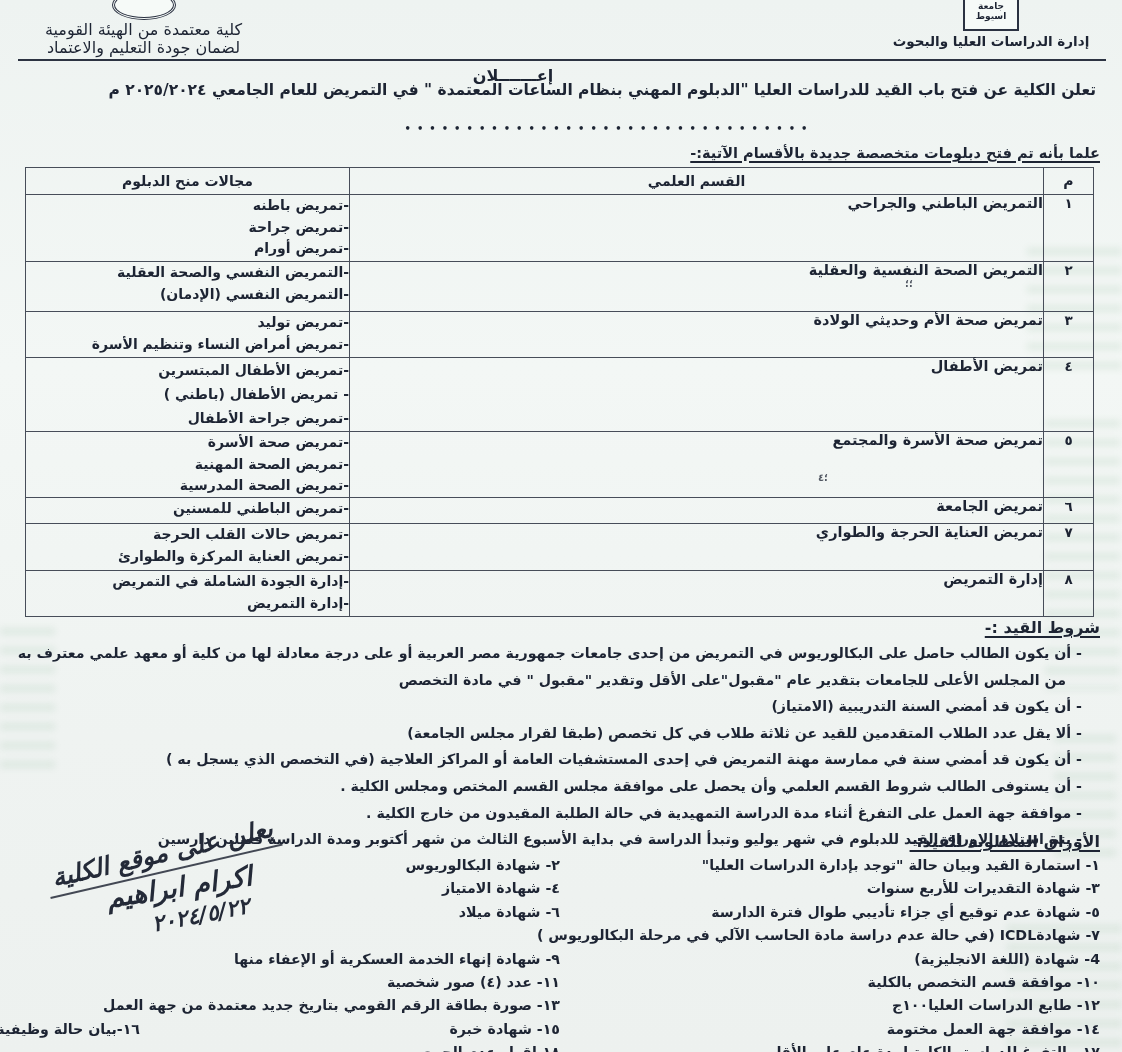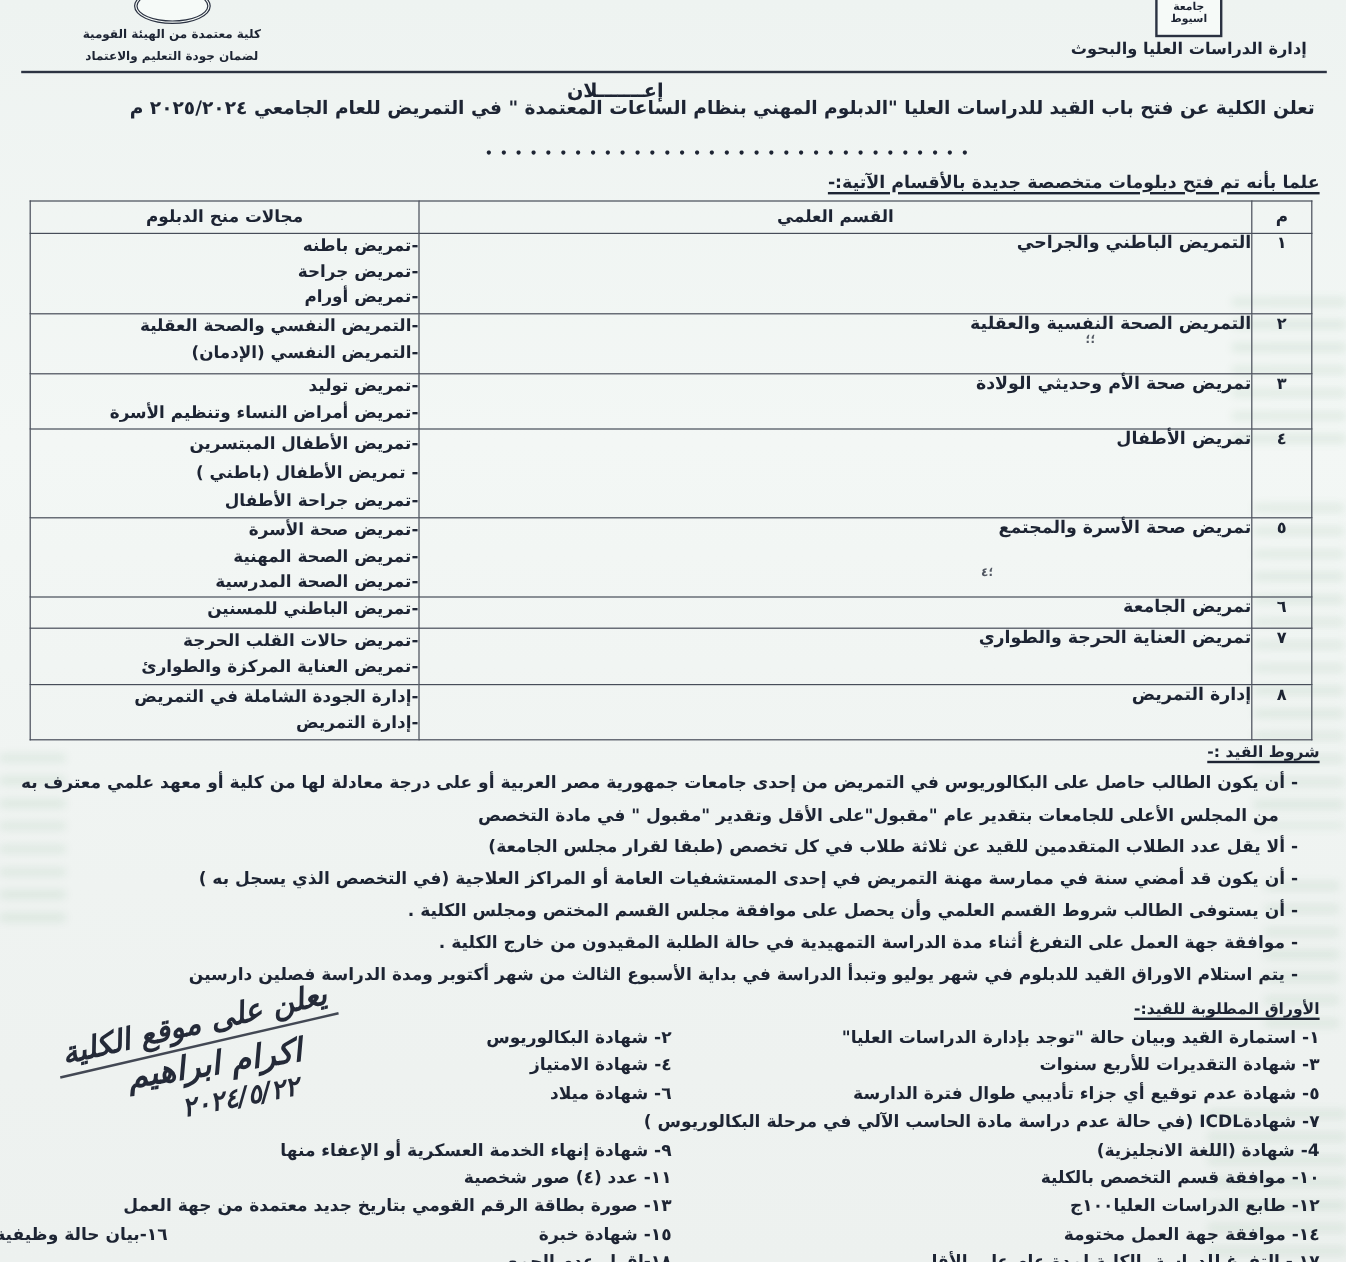--- a/index.html
+++ b/index.html
@@ -19,21 +19,21 @@
     border:2.5px solid #2b3242;display:flex;flex-direction:column;align-items:center;justify-content:center;
     background:#f6faf8;
   }
   .uni-logo span{display:block;font-size:9px;line-height:10px;font-weight:700;letter-spacing:1px;}
   .hdr-right-title{font-size:13.5px;font-weight:700;white-space:nowrap;}
   .hdr-left{position:absolute;top:0;left:26px;width:235px;text-align:center;}
   .seal{
     position:relative;margin:-10px auto 1px auto;width:58px;height:24px;
     border:3px double #2b3242;border-radius:50%;background:#f6faf8;
   }
-  .hdr-left-lines{font-size:10px;line-height:18px;font-weight:700;white-space:nowrap;}
+  .hdr-left-lines{font-size:16px;line-height:18px;font-weight:400;white-space:nowrap;}
   .rule{position:absolute;top:59px;left:18px;right:16px;height:2px;background:#2c3342;}
   
   .title{position:absolute;top:66px;left:0;right:0;text-align:center;font-size:16px;font-weight:700;transform:translateX(-48px);}
   .announce{position:absolute;top:81px;right:26px;left:10px;font-size:15.5px;font-weight:700;white-space:nowrap;text-align:right;}
   .dots{position:absolute;top:123px;left:0;right:0;text-align:center;font-size:10px;letter-spacing:6px;font-weight:700;transform:translateX(48px);}
   .subhead{position:absolute;top:145px;right:22px;font-size:14.5px;font-weight:700;
     text-decoration:underline;text-underline-offset:3px;text-decoration-thickness:1.5px;}
   
   table.depts{position:absolute;top:167px;right:28px;width:1068px;border-collapse:collapse;table-layout:fixed;}
   table.depts col.c-no{width:50px;} table.depts col.c-dept{width:694px;} table.depts col.c-fields{width:324px;}
@@ -41,21 +41,21 @@
   table.depts th{height:26px;font-size:14px;font-weight:700;text-align:center;}
   td.no{text-align:center;vertical-align:top;font-size:13.5px;font-weight:700;padding-top:4px;}
   td.dept{vertical-align:top;text-align:right;padding:3px 10px 0 4px;font-size:14.5px;font-weight:700;}
   td.fields{vertical-align:top;text-align:right;padding:2px 42px 0 4px;font-size:14px;font-weight:700;}
   td.fields div{line-height:21.5px;white-space:nowrap;}
   .dnote{font-size:10px;opacity:.75;font-weight:700;}
   .r0{height:67px;} .r1{height:50px;} .r2{height:46px;} .r3{height:74px;}
   .r4{height:66px;} .r5{height:26px;} .r6{height:47px;} .r7{height:46px;}
   
   .conditions{position:absolute;top:616px;right:22px;left:12px;}
-  .sec-head{font-size:13px;font-weight:700;text-decoration:underline;text-underline-offset:3px;text-decoration-thickness:1.5px;line-height:24px;}
+  .sec-head{font-size:16px;font-weight:700;text-decoration:underline;text-underline-offset:3px;text-decoration-thickness:1.5px;line-height:24px;}
   .cond-line{font-size:14.2px;font-weight:700;line-height:26.6px;padding-right:18px;white-space:nowrap;}
   .cond-line.cont{padding-right:34px;}
   
   .documents{position:absolute;top:830px;right:22px;left:12px;}
   .doc-row{display:grid;grid-template-columns:540px 420px 1fr;line-height:23.4px;}
   .doc-cell{font-size:14.2px;font-weight:700;white-space:nowrap;}
   
   .handwriting{
     position:absolute;left:14px;top:838px;width:310px;
     transform:rotate(-11deg);
@@ -192,20 +192,21 @@
           <div>-إدارة التمريض</div>
         </td>
       </tr>
     </tbody>
   </table>
 
   <div class="conditions">
     <div class="sec-head">شروط القيد :-</div>
     <div class="cond-line">- أن يكون الطالب حاصل على البكالوريوس في التمريض من إحدى جامعات جمهورية مصر العربية أو على درجة معادلة لها من كلية أو معهد علمي معترف به</div>
     <div class="cond-line cont">من المجلس الأعلى للجامعات  بتقدير عام "مقبول"على الأقل وتقدير "مقبول " في مادة التخصص</div>
+    <div class="cond-line">- أن يكون قد أمضي السنة التدريبية (الامتياز)</div>
     <div class="cond-line">- ألا يقل عدد الطلاب المتقدمين للقيد عن ثلاثة طلاب في كل تخصص (طبقا لقرار مجلس الجامعة)</div>
     <div class="cond-line">- أن يكون قد أمضي سنة في ممارسة مهنة التمريض في إحدى المستشفيات العامة أو المراكز العلاجية (في التخصص الذي يسجل به )</div>
     <div class="cond-line">- أن يستوفى الطالب شروط القسم العلمي وأن يحصل على موافقة مجلس القسم المختص ومجلس الكلية .</div>
     <div class="cond-line">- موافقة جهة العمل على التفرغ أثناء مدة الدراسة التمهيدية في حالة الطلبة المقيدون من خارج الكلية .</div>
     <div class="cond-line">- يتم استلام الاوراق القيد للدبلوم في شهر يوليو وتبدأ الدراسة في بداية الأسبوع الثالث من شهر أكتوبر ومدة الدراسة فصلين دارسين</div>
   </div>
 
   <div class="documents">
     <div class="sec-head">الأوراق المطلوبة للقيد:-</div>
     <div class="doc-row">

